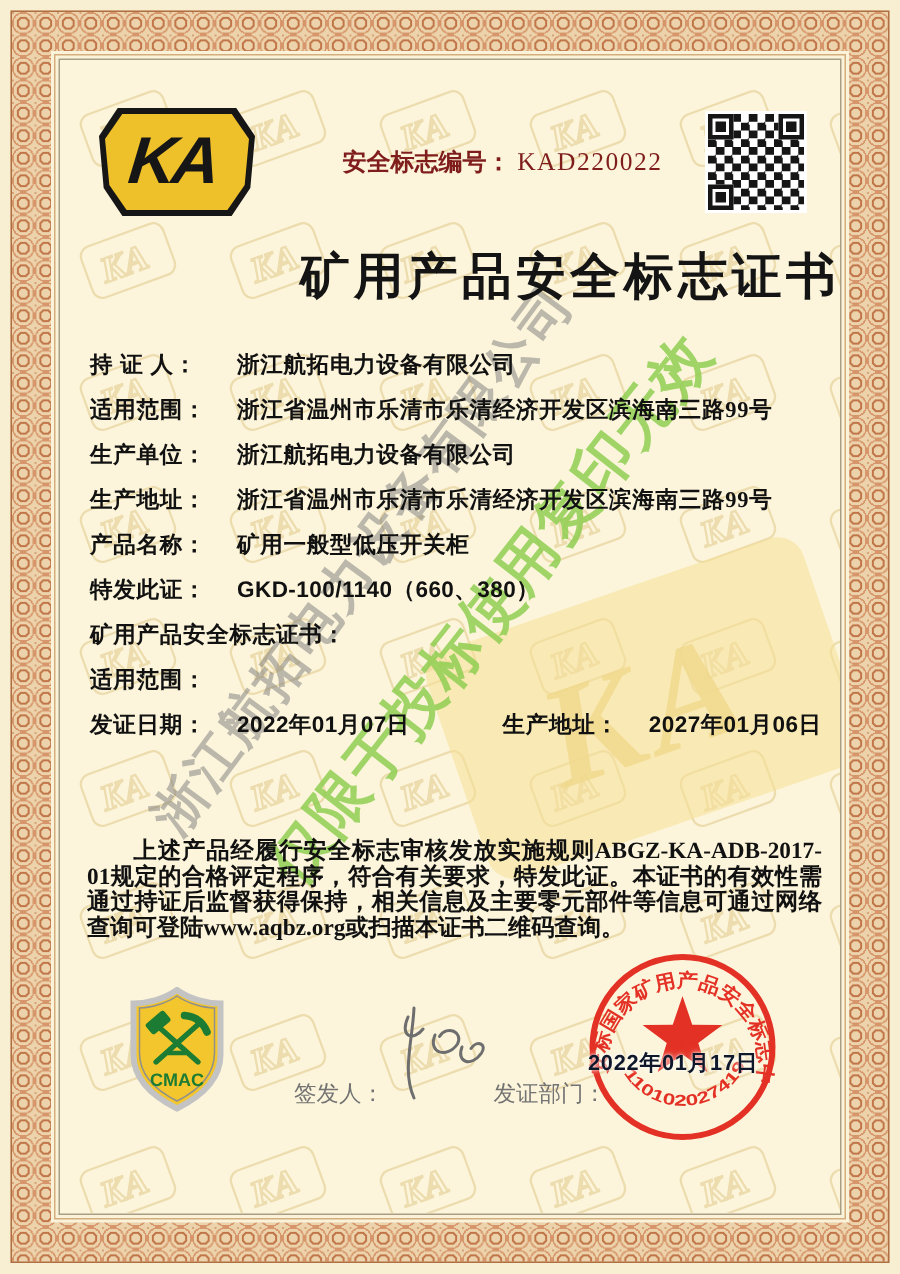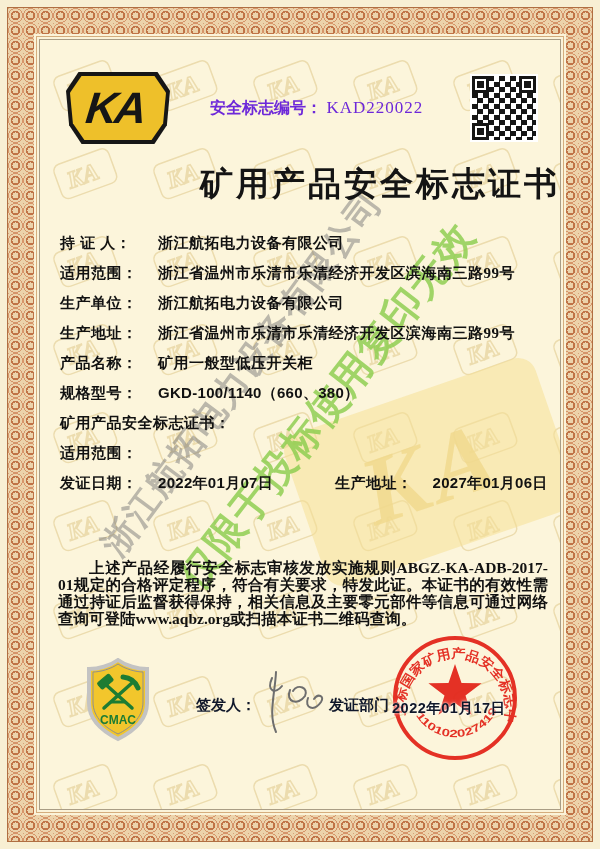--- a/index.html
+++ b/index.html
@@ -39,21 +39,21 @@
   
   .header { position:absolute; top:30px; left:26px; right:22px; height:76px;
             display:flex; align-items:center; }
   .ka-logo { position:relative; width:104px; height:72px; flex:0 0 auto; background:#161616;
     clip-path:polygon(12% 0,88% 0,100% 26%,97% 74%,85% 100%,15% 100%,3% 74%,0 26%);
     display:flex; align-items:center; justify-content:center; }
   .ka-logo .in { position:absolute; inset:4px; background:#eec02a;
     clip-path:polygon(12% 0,88% 0,100% 26%,97% 74%,85% 100%,15% 100%,3% 74%,0 26%); }
   .ka-logo .tx { position:relative; font-style:italic; font-weight:900; font-size:44px;
     letter-spacing:-3px; color:#161616; transform:skewX(-6deg); padding-right:6px; }
-  .serial { flex:1; font-size:16px; color:#6d28d9; padding-right:10px;padding-left:40px; }
+  .serial { flex:1; text-align:center; font-size:16px; color:#7f1d1d; padding-right:10px;padding-left:40px; }
   .serial .lab { font-weight:700; }
   .serial .num { font-family:"Liberation Serif", serif; font-size:17px; letter-spacing:1px; }
   .qr { position:relative; width:68px; height:68px; flex:0 0 auto; background:#fff;
     border:2px solid #fff;
     background-image:repeating-conic-gradient(#161616 0% 25%, #ffffff 0% 50%);
     background-size:11px 11px; }
   .finder { position:absolute; width:17px; height:17px; border:3px solid #161616; background:#fff; }
   .finder::after { content:""; position:absolute; inset:2px; background:#161616; }
   .f-tl { top:0; left:0; } .f-tr { top:0; right:0; } .f-bl { bottom:0; left:0; }
 
@@ -73,21 +73,21 @@
   .row.long .val { margin-left:36px; }
   .row .lab2 { font-weight:700; white-space:nowrap; margin-left:62px; letter-spacing:.5px; }
 
   
   .statement { position:absolute; top:519px; left:18px; right:12px;
     font-family:"Liberation Serif", serif; font-weight:700; font-size:15.5px;
     line-height:17px; text-align:justify; text-indent:2em; color:#111; }
 
   
   .badge { position:absolute; left:46px; top:618px; width:64px; height:84px; }
-  .signer-label, .dept-label { position:absolute; top:656px; font-size:15px; font-weight:700; color:#0f172a; }
+  .signer-label, .dept-label { position:absolute; top:680px; font-size:15px; font-weight:400; color:#737373; }
   .signer-label { left:156px; }
   .dept-label   { left:289px; }
   .signature { position:absolute; left:206px; top:626px; width:92px; height:78px; }
 
   .seal { position:absolute; left:351px; top:594px; width:128px; height:128px; z-index:3; opacity:.95; }
   .seal-date { position:absolute; left:352px; top:659px; z-index:4; font-size:14.5px;
     font-weight:700; color:#0f172a; letter-spacing:.5px;
     text-shadow:0 0 2px rgba(255,255,255,.9), 0 0 4px rgba(255,255,255,.7); }
 </style>
 </head>
@@ -153,21 +153,21 @@
         </div>
         <div class="row">
           <span class="lab">生产地址：</span>
           <span class="val">浙江省温州市乐清市乐清经济开发区滨海南三路99号</span>
         </div>
         <div class="row">
           <span class="lab">产品名称：</span>
           <span class="val">矿用一般型低压开关柜</span>
         </div>
         <div class="row">
-          <span class="lab">规格型号：</span>
+          <span class="lab">特发此证：</span>
           <span class="val code">GKD-100/1140（660、380）</span>
         </div>
         <div class="row long">
           <span class="lab">矿用产品安全标志证书：</span>
         </div>
         <div class="row">
           <span class="lab">适用范围：</span>
         </div>
         <div class="row">
           <span class="lab">发证日期：</span>

